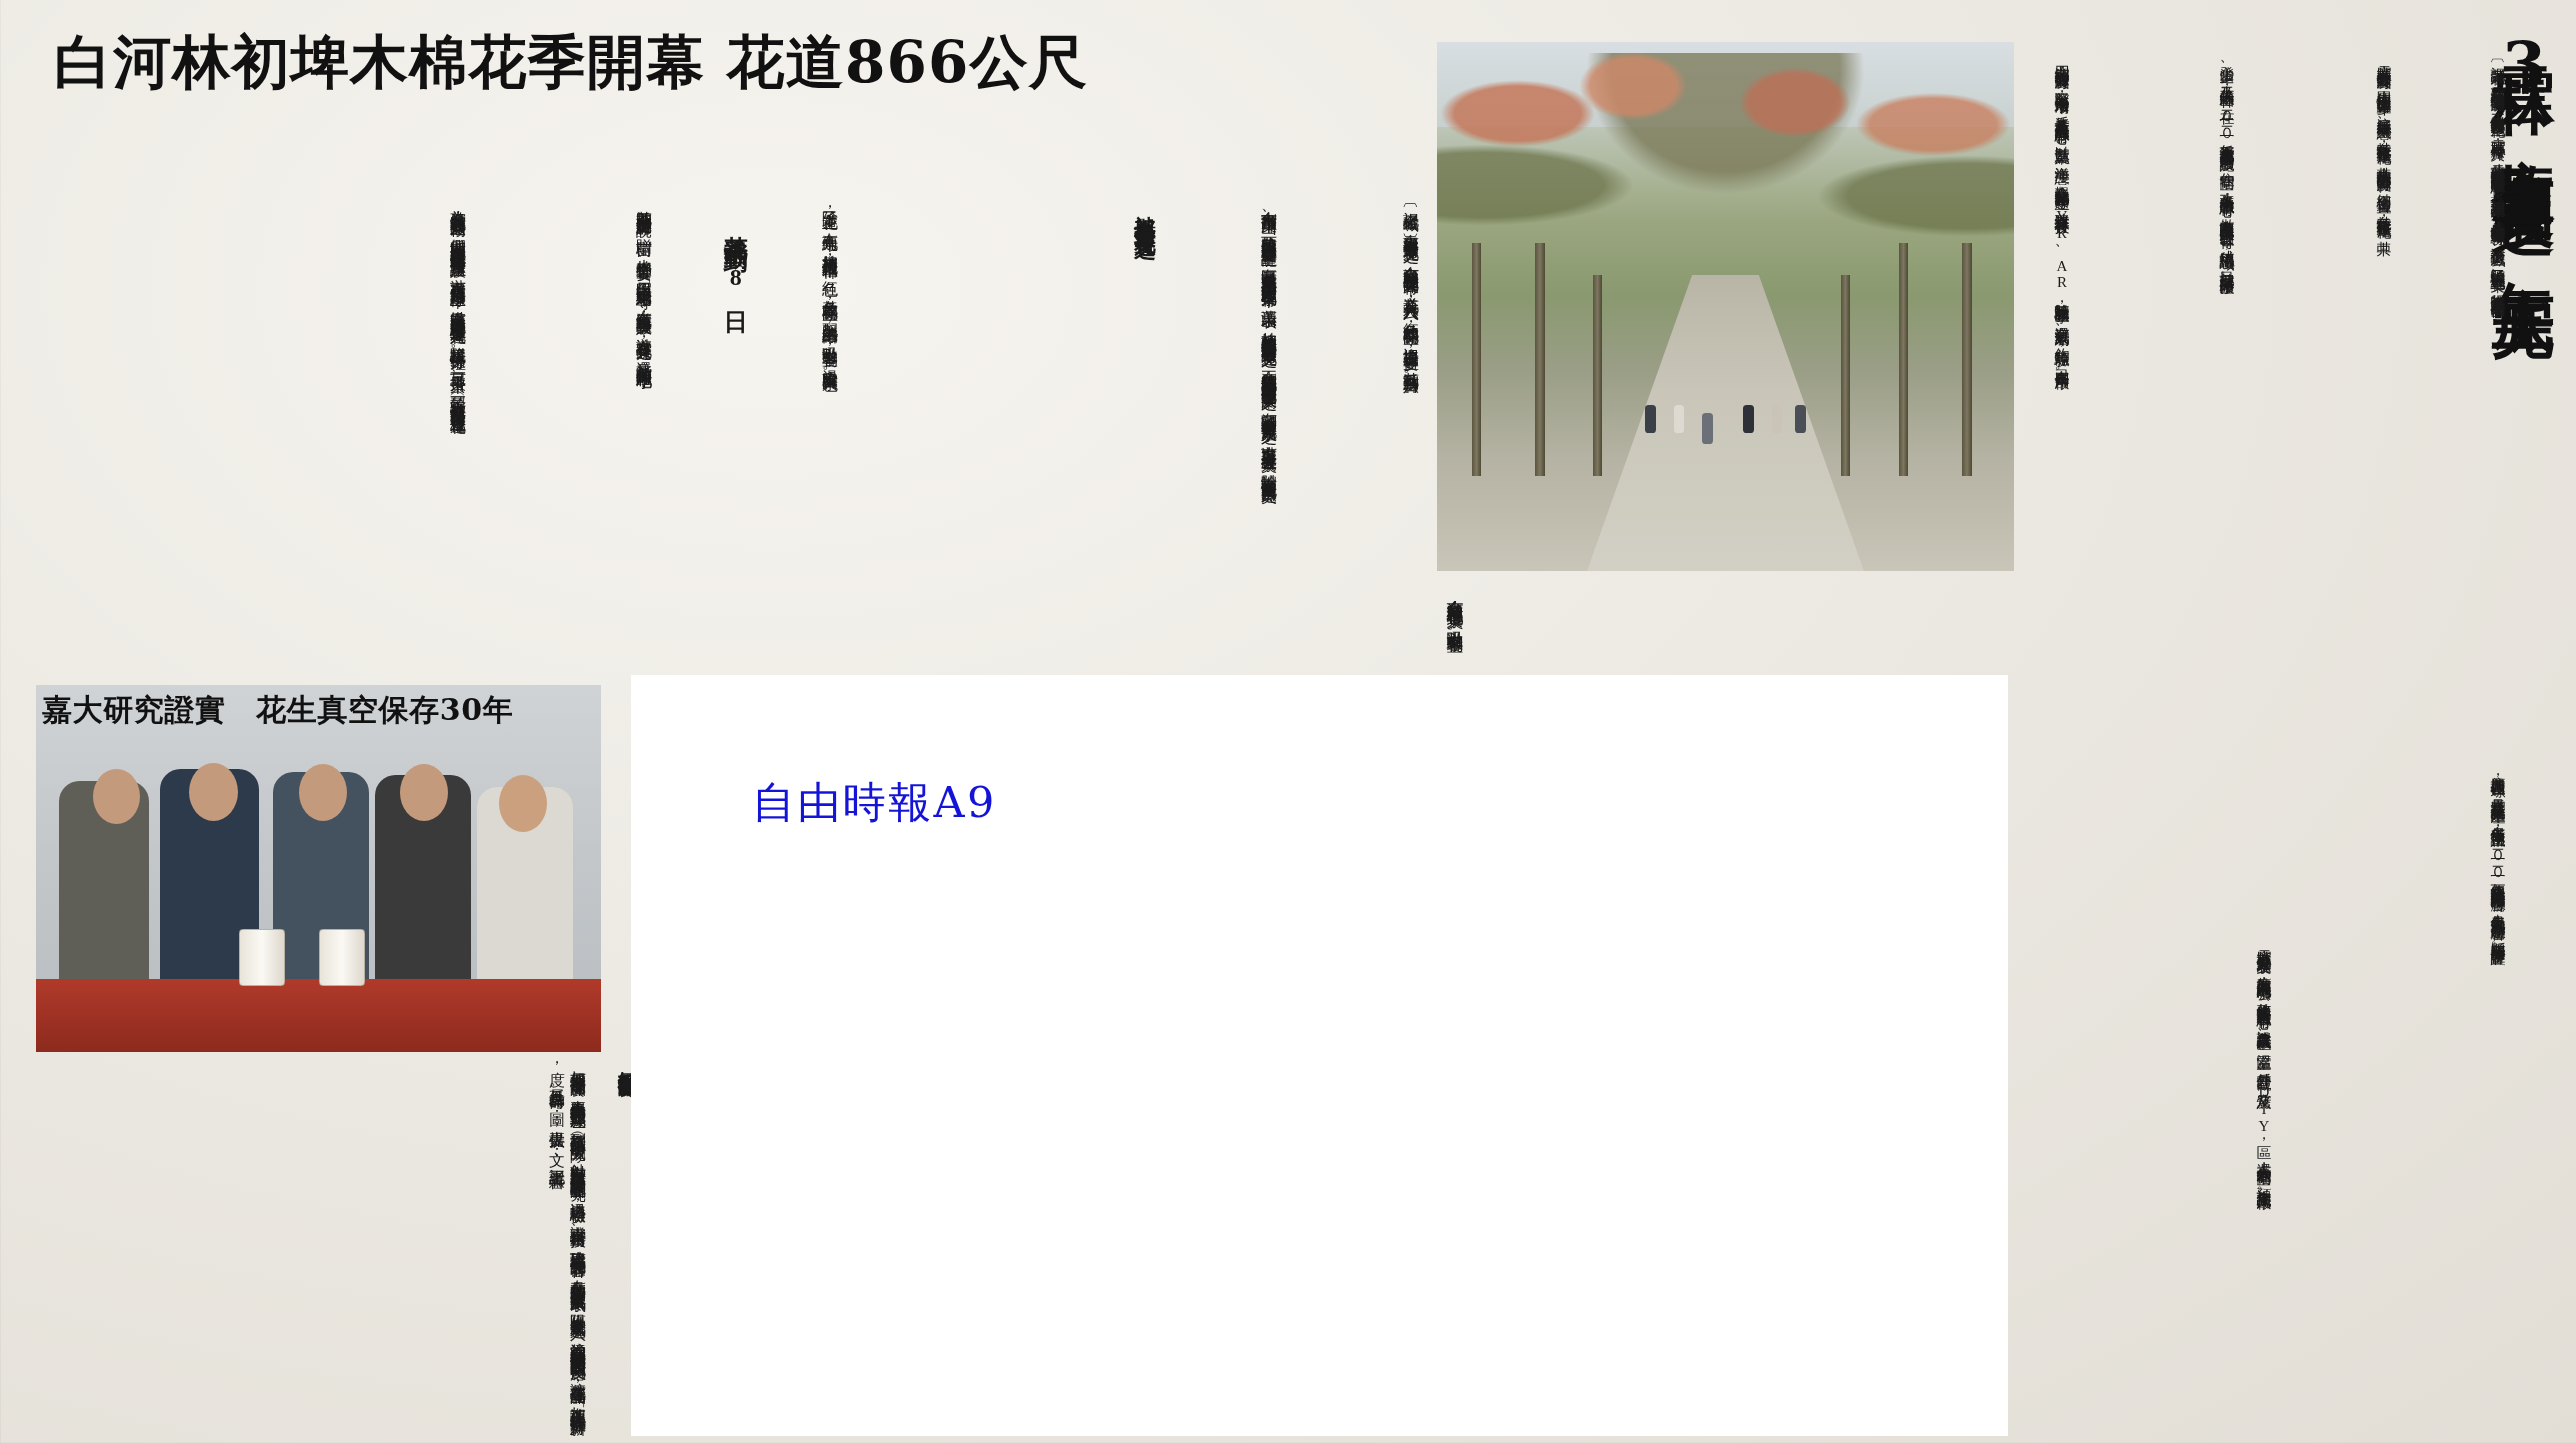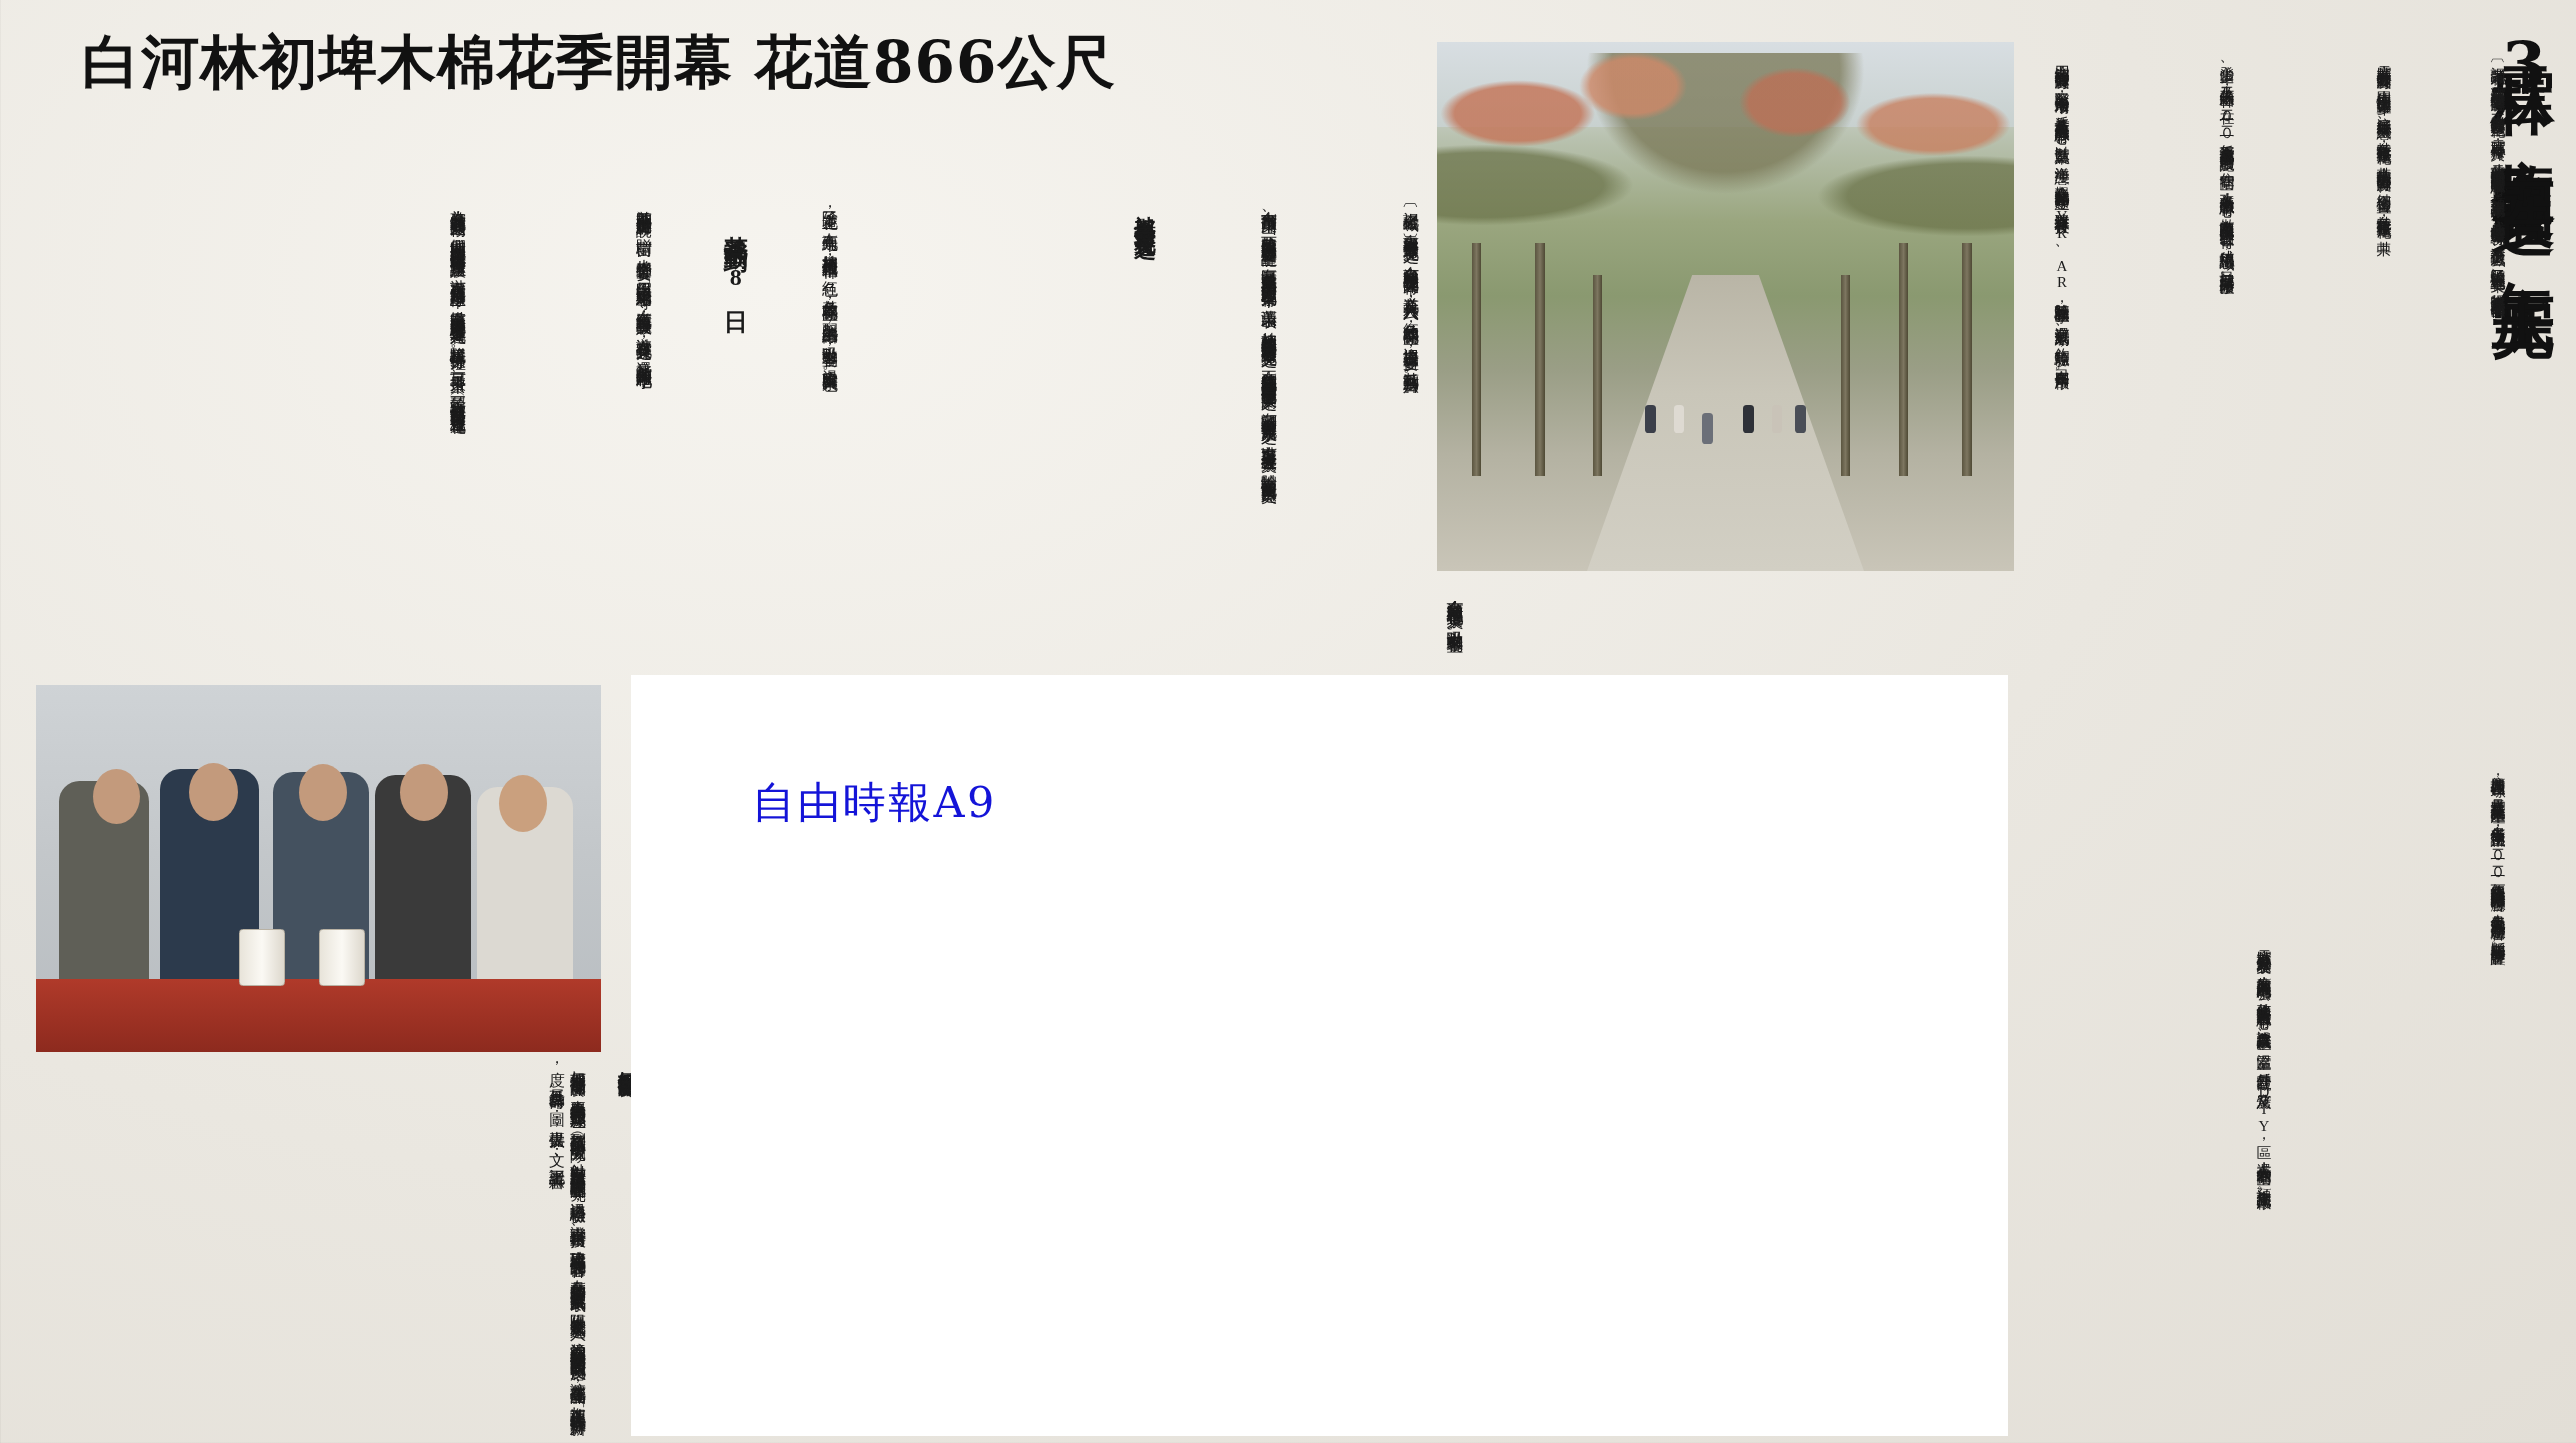--- a/index.html
+++ b/index.html
@@ -25,21 +25,20 @@
     white-space:pre-wrap;
   }
   .blk{position:absolute;}
   
   #headline{
     left:54px;top:24px;width:1010px;height:66px;
     font-size:58px;font-weight:bold;letter-spacing:1.2px;
     font-family:"DejaVu Serif","Liberation Serif",serif;
     color:#111;
     white-space:nowrap;
-    margin-left:28px;
   }
   
   #bigtitle{
     right:10.8px;top:15.6px;height:1287px;
     font-size:63px;font-weight:bold;letter-spacing:6px;
     color:#111;
     font-family:"DejaVu Serif","Liberation Serif",serif;
   }
   
   .col{
@@ -170,20 +169,21 @@
     <div class="head" style="left:27%;bottom:63%;width:49px;height:58px"></div>
     <div class="p" style="left:42%;width:96px;height:207px;background:#44515f"></div>
     <div class="head" style="left:46.5%;bottom:63%;width:48px;height:57px"></div>
     <div class="p" style="left:60%;width:96px;height:204px;background:#3a3a3a"></div>
     <div class="head" style="left:64.5%;bottom:63%;width:48px;height:57px"></div>
     <div class="p" style="left:78%;width:96px;height:192px;background:#dcd9d2"></div>
     <div class="head" style="left:82%;bottom:60%;width:48px;height:57px;background:#caa07e"></div>
     <div class="can" style="left:36%"></div>
     <div class="can" style="left:50%"></div>
   </div>
+  <div id="group-banner">嘉大研究證實　花生真空保存30年</div>
 
   <div class="blk vtext col" style="left:589px;top:1058px;height:361px;width:48px;font-weight:bold;">如何長期保存常溫儲備食品？</div>
 
   <div class="blk vtext col" style="left:36px;top:1058px;height:361px;width:553px;">如何長期保存常溫儲備食品？嘉義大學食品科學系教授邱義源（左二）、副教授羅至佑（中）等研究團隊，針對真空密封室溫存放超過卅年的調味花生食品研究，透過科學檢驗，證實真空密封技術、玻璃或馬口鐵等食品包裝容器，在食品存放的密閉空間有效排除氧氣及水氣，阻隔外在空氣及水氣進入，適當的真空包裝能極致抑制不飽和脂肪酸的自氧化反應，讓花生等高脂食品，如進入「化學休眠」一般保持新鮮度，延長食品壽命。（圖：嘉大提供，文：記者王善嬿）</div>
 
   <div id="overlay-box"></div>
   <div id="stamp">自由時報A9</div>
 
 </div>
 

